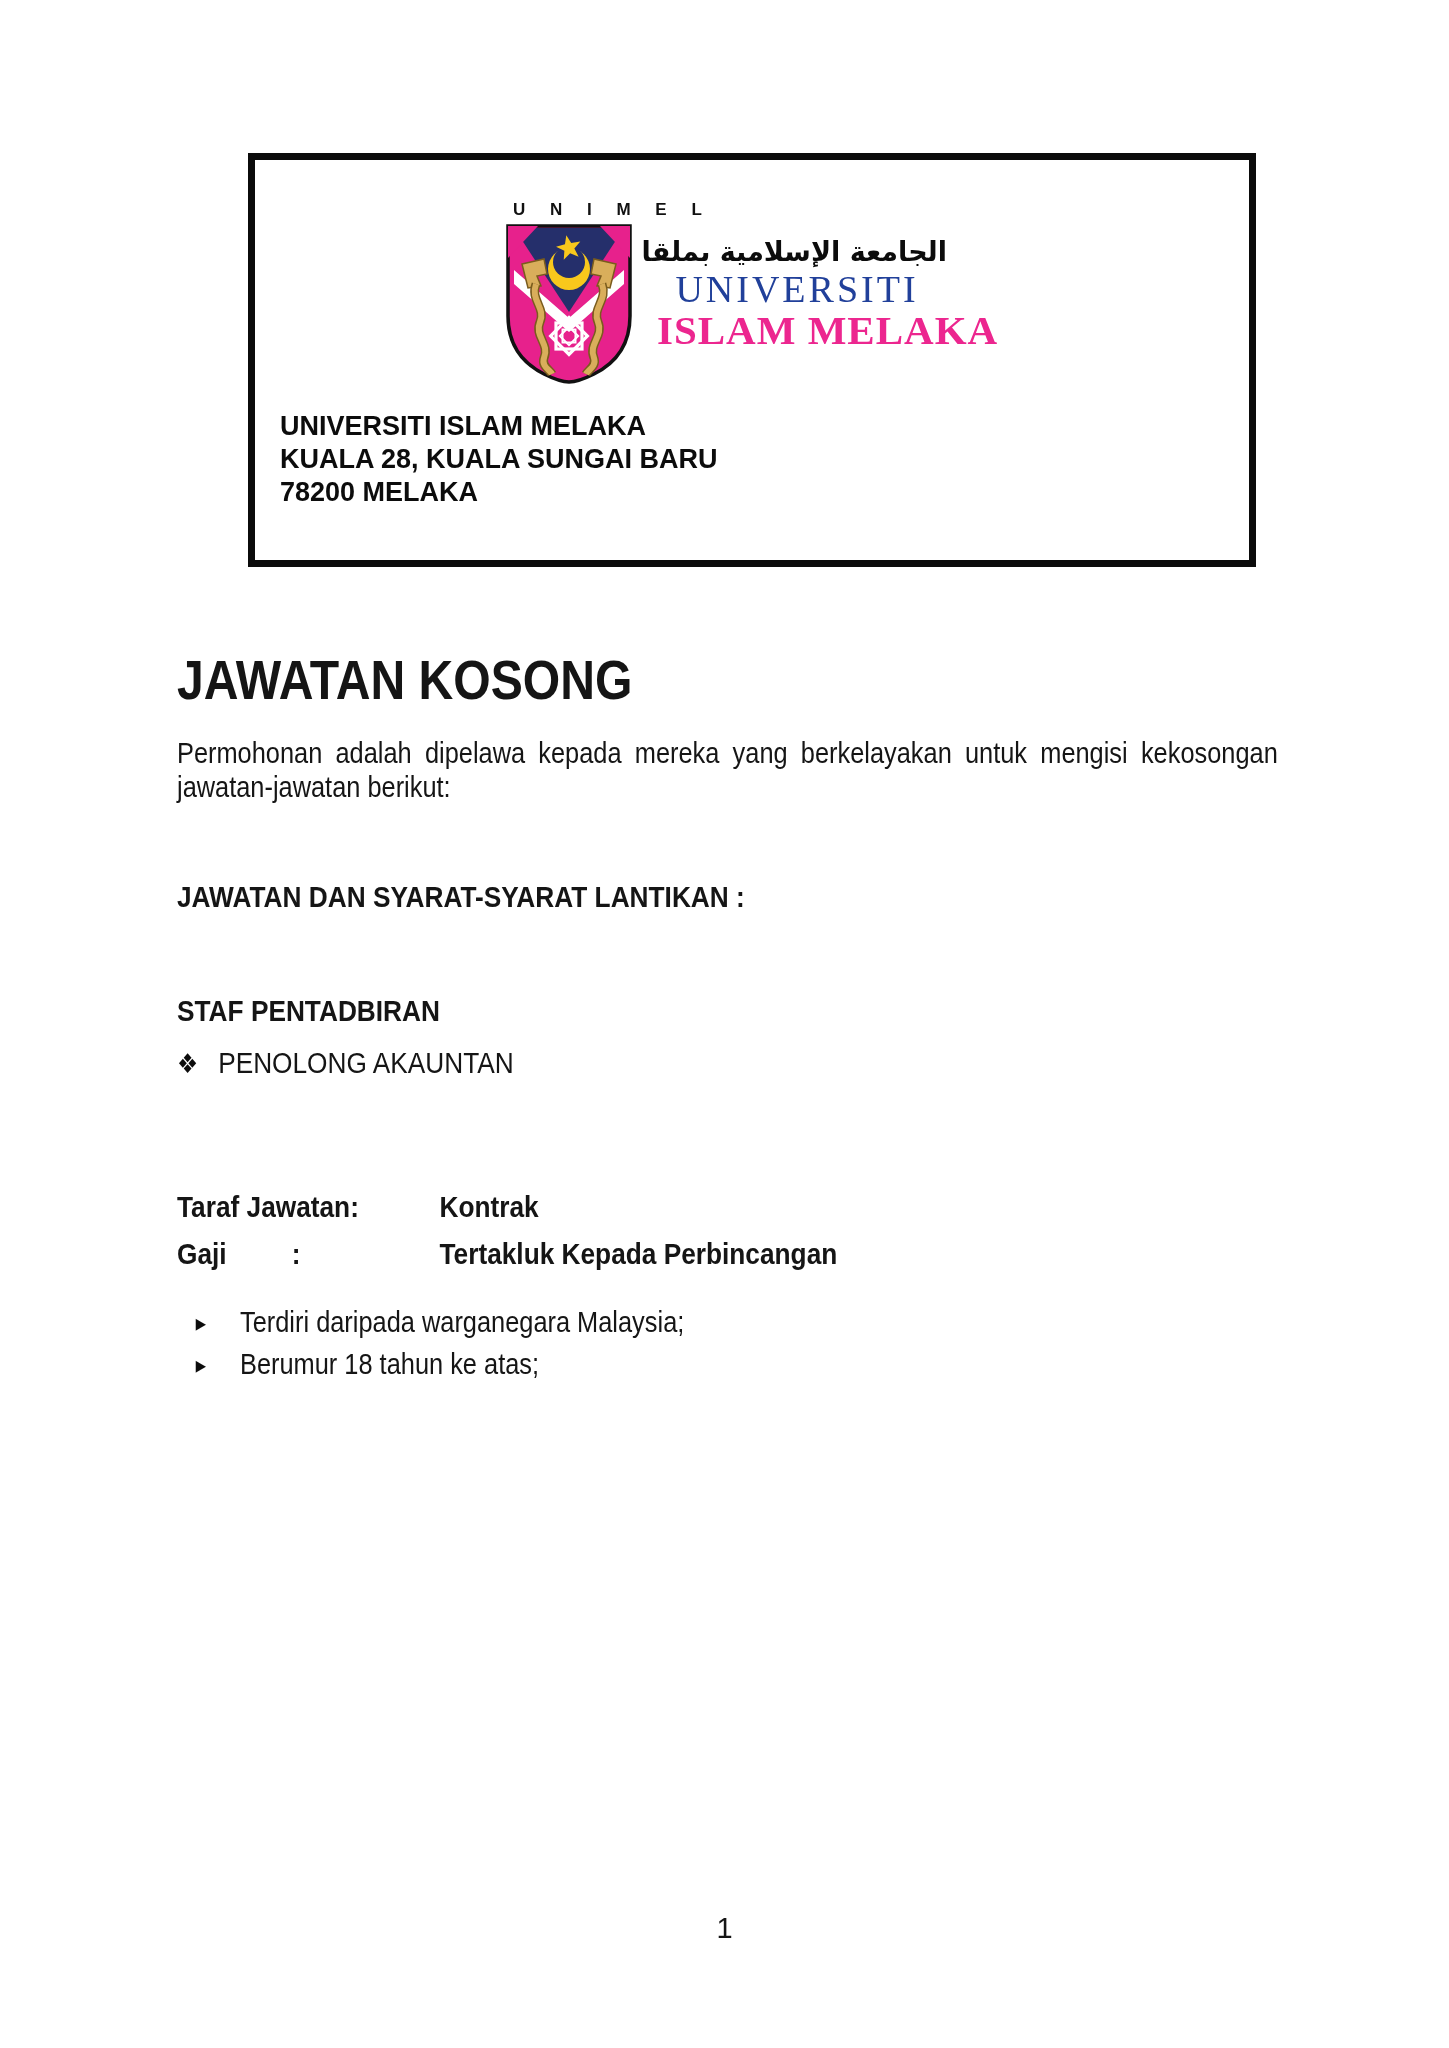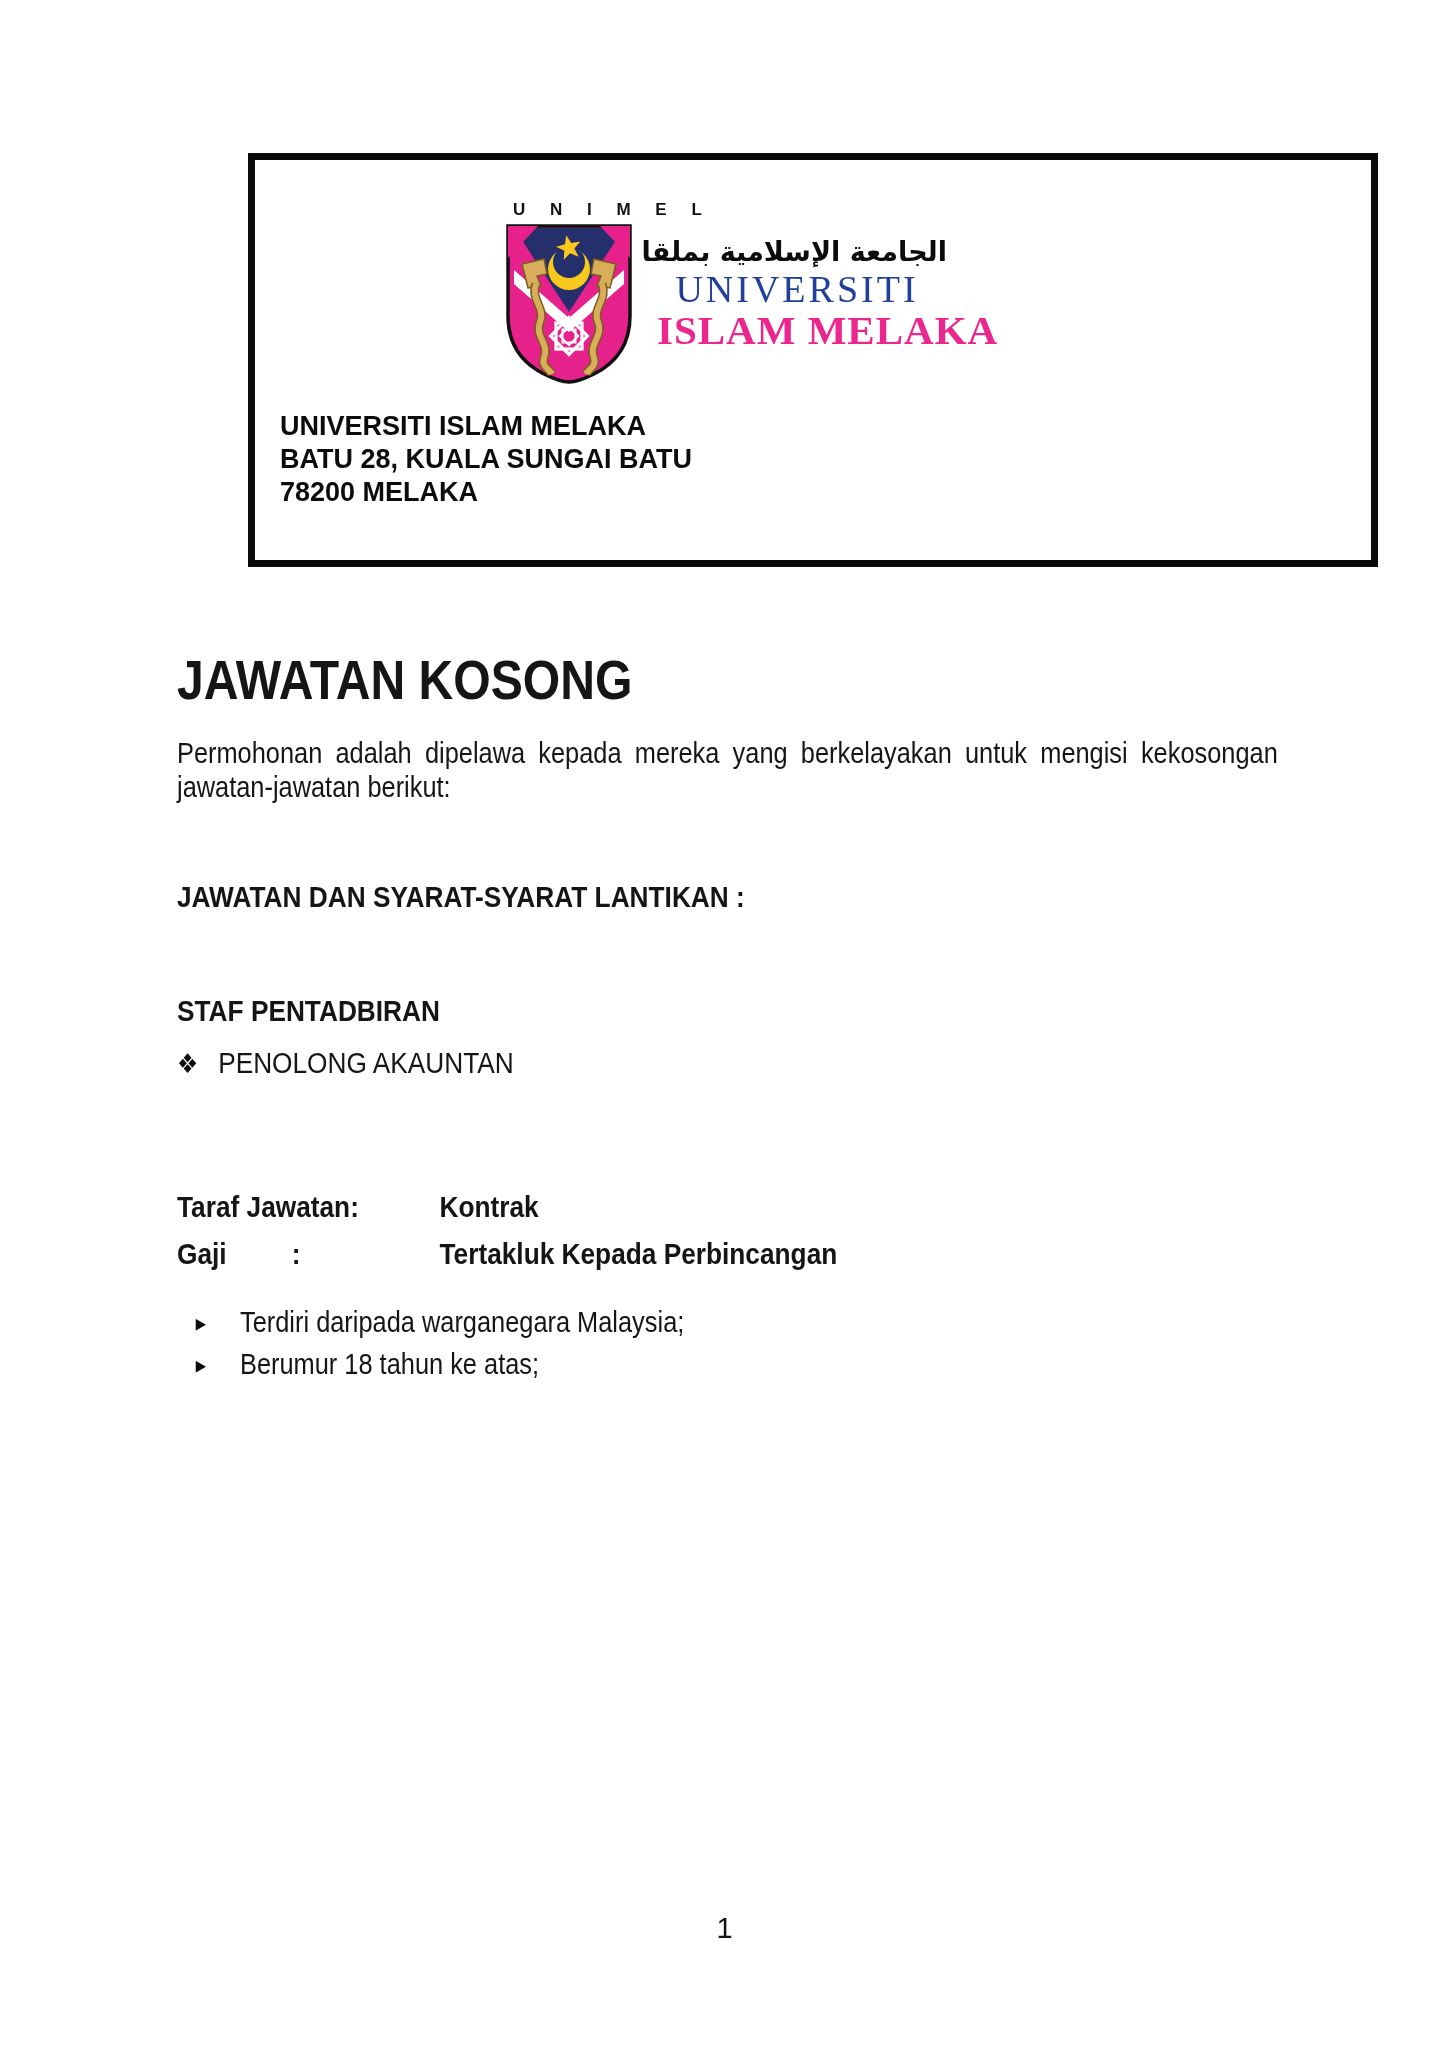--- a/index.html
+++ b/index.html
@@ -9,21 +9,21 @@
     margin:0 auto; position:relative;
     background:#ffffff;
     font-family:"Liberation Sans", sans-serif;
     color:#111;
   }
   .page { position:absolute; inset:0; }
 
   
   .header-box {
     position:absolute; left:248px; top:153px;
-    width:1130px; height:414px;
+    width:1008px; height:414px;
     border:7px solid #0b0b0b; background:#fff;
   }
   .crest-wrap {
     position:absolute; left:248px; top:40px; width:132px;
     text-align:center;
   }
   .unimel-label {
     font-weight:bold; font-size:17px; letter-spacing:10px;
     padding-left:10px; 
     color:#111; margin-bottom:4px; white-space:nowrap;
@@ -166,21 +166,21 @@
     </div>
 
     <div class="logo-names">
       <div class="arabic-name">الجامعة الإسلامية بملقا</div>
       <div class="name-line1">UNIVERSITI</div>
       <div class="name-line2">ISLAM MELAKA</div>
     </div>
 
     <div class="address">
       <div>UNIVERSITI ISLAM MELAKA</div>
-      <div>BATU 28, KUALA SUNGAI BATU</div>
+      <div>KUALA 28, KUALA SUNGAI BARU</div>
       <div>78200 MELAKA</div>
     </div>
   </div>
 
   <div class="doc-body">
 
     <div class="doc-title">JAWATAN KOSONG</div>
 
     <div class="intro">
       <div class="l1">Permohonan adalah dipelawa kepada mereka yang berkelayakan untuk mengisi kekosongan</div>

